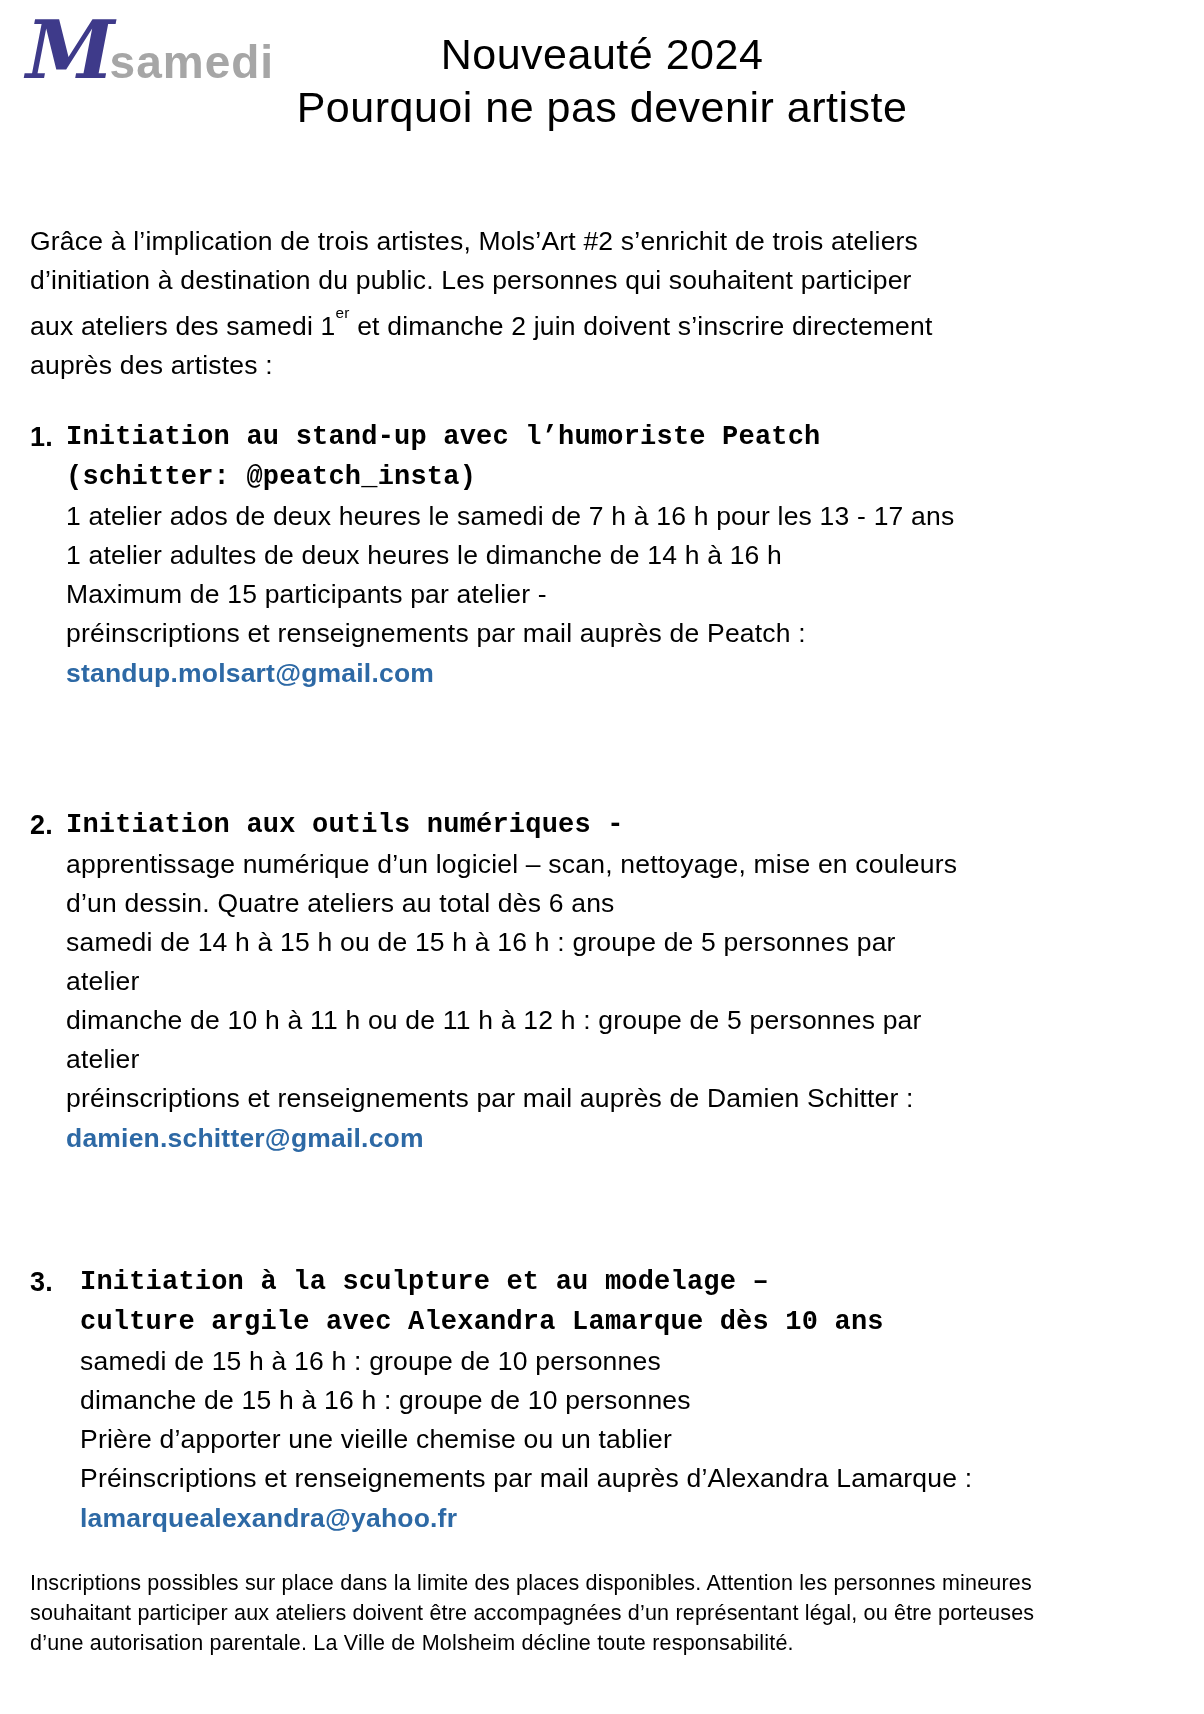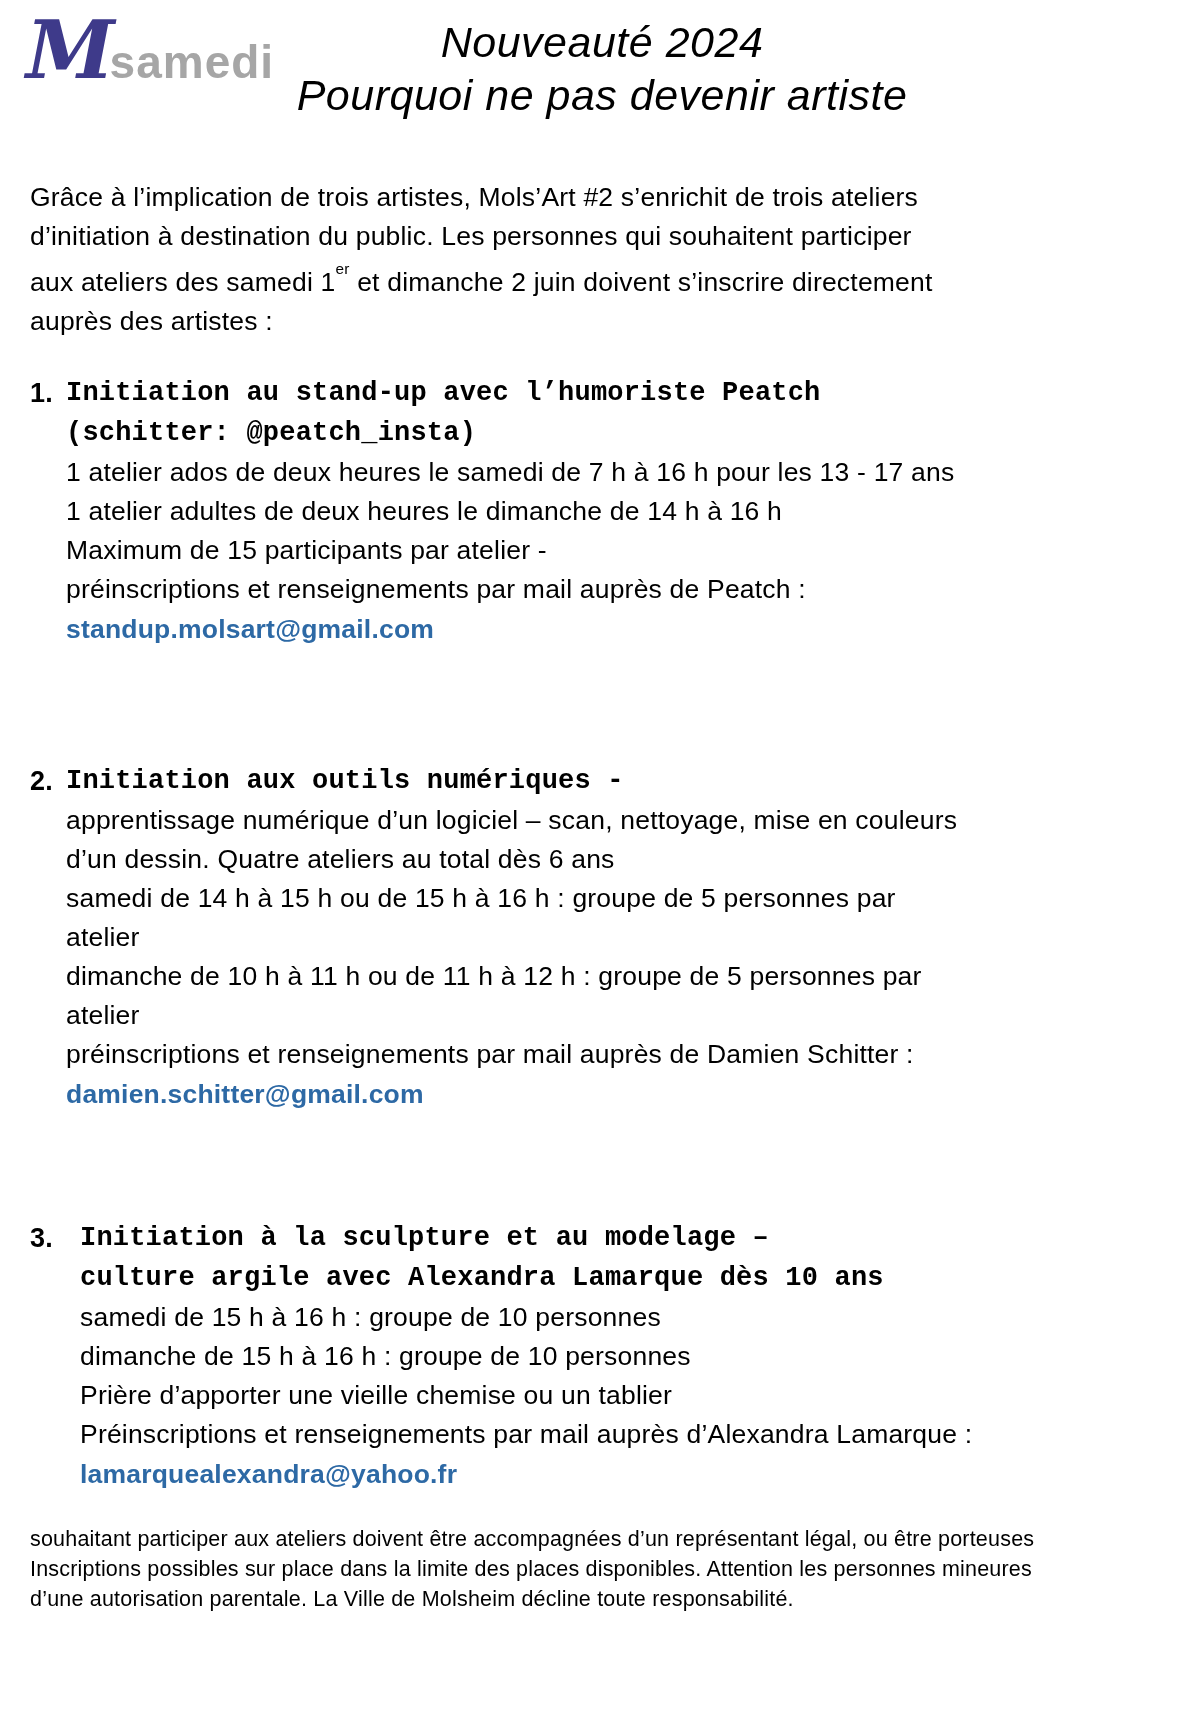--- a/index.html
+++ b/index.html
@@ -22,31 +22,30 @@
     color:var(--logo-purple,#3e3a8a);
     margin-right:-5px;
   }
   .logo-rest{
     font-size:46px;font-weight:bold;
     color:var(--logo-gray,#a6a6a6);
     letter-spacing:1px;
   }
   
   .title{
-    padding-top:16px;
+    padding-top:28px;
     text-align:center;
     font-size:43px;
     line-height:53px;
     letter-spacing:0.5px;
     font-weight:400;
-    font-style:italic;
   }
   
   .intro{
-    margin-top:56px;
+    margin-top:88px;
     font-size:26.5px;
     line-height:39px;
     letter-spacing:0.2px;
   }
   .intro sup{font-size:0.58em;position:relative;top:-0.45em;}
   
   .sec{
     display:grid;
     grid-template-columns:36px auto;
     font-size:26.5px;
@@ -132,18 +131,18 @@
       <div class="sec-heading">culture argile avec Alexandra Lamarque dès 10 ans</div>
       <div>samedi de 15 h à 16 h : groupe de 10 personnes</div>
       <div>dimanche de 15 h à 16 h : groupe de 10 personnes</div>
       <div>Prière d’apporter une vieille chemise ou un tablier</div>
       <div>Préinscriptions et renseignements par mail auprès d’Alexandra Lamarque :</div>
       <div class="email-line"><a class="email-link">lamarquealexandra@yahoo.fr</a></div>
     </div>
   </div>
 
   <div class="footer">
+    <div>Inscriptions possibles sur place dans la limite des places disponibles. Attention les personnes mineures</div>
     <div>souhaitant participer aux ateliers doivent être accompagnées d’un représentant légal, ou être porteuses</div>
-    <div>Inscriptions possibles sur place dans la limite des places disponibles. Attention les personnes mineures</div>
     <div>d’une autorisation parentale. La Ville de Molsheim décline toute responsabilité.</div>
   </div>
 
 </div>
 
 </body></html>

